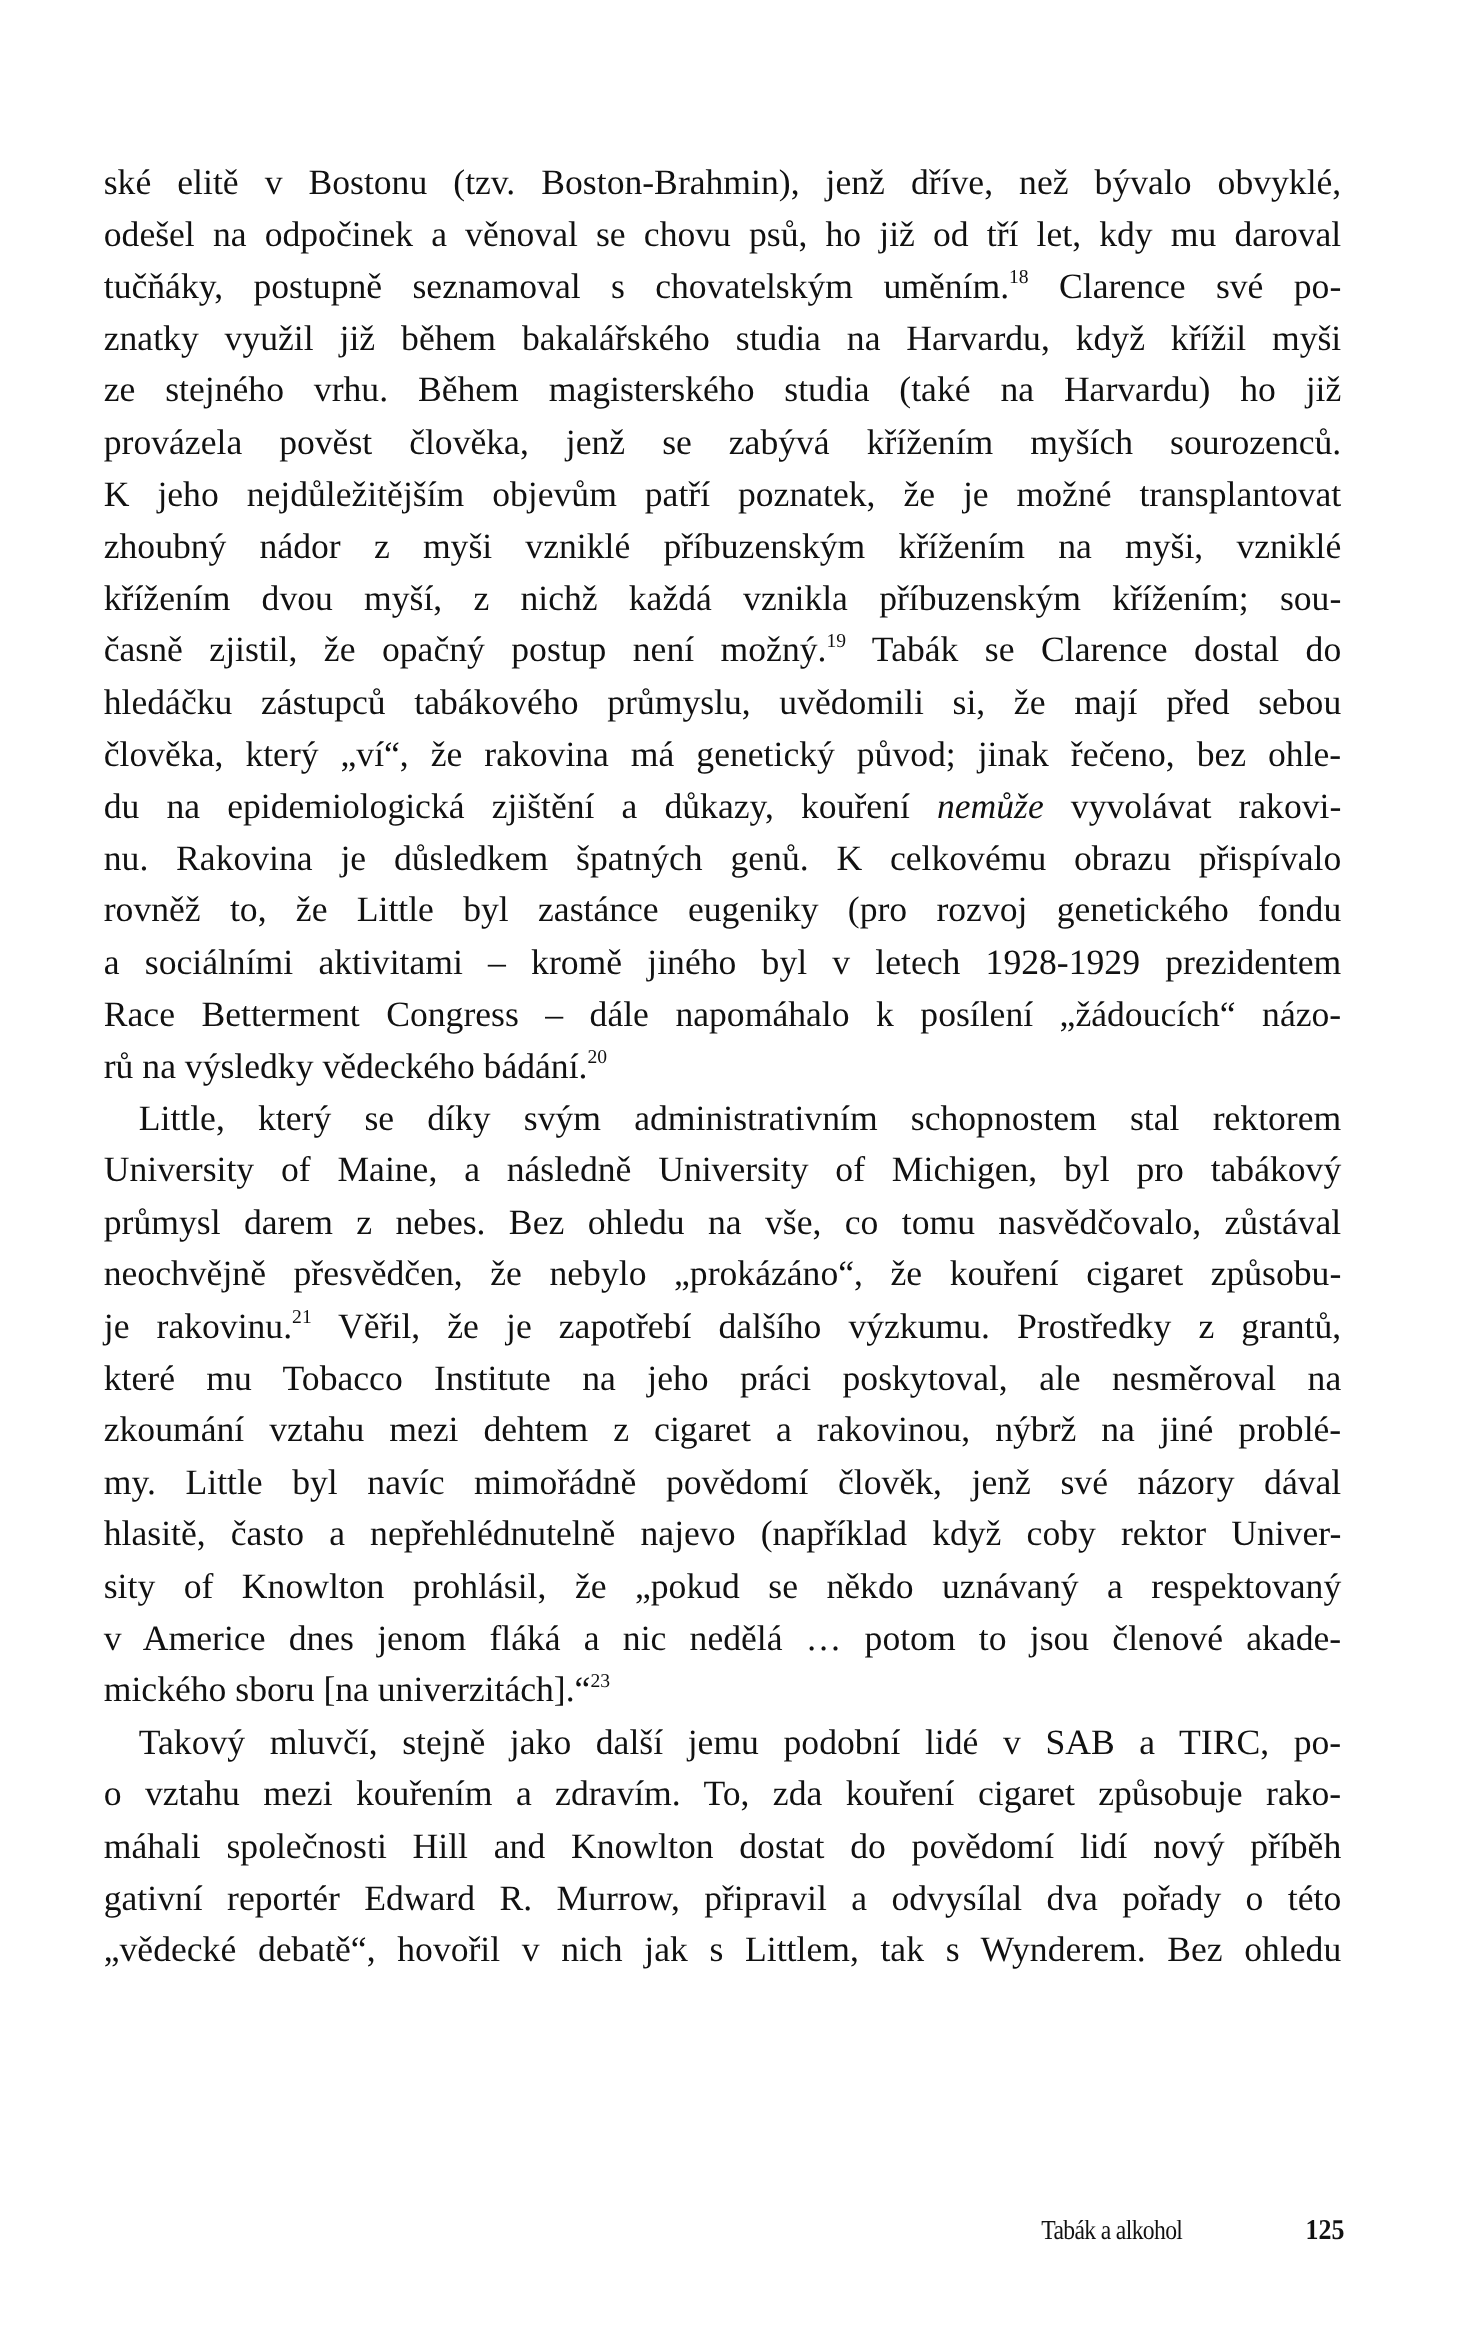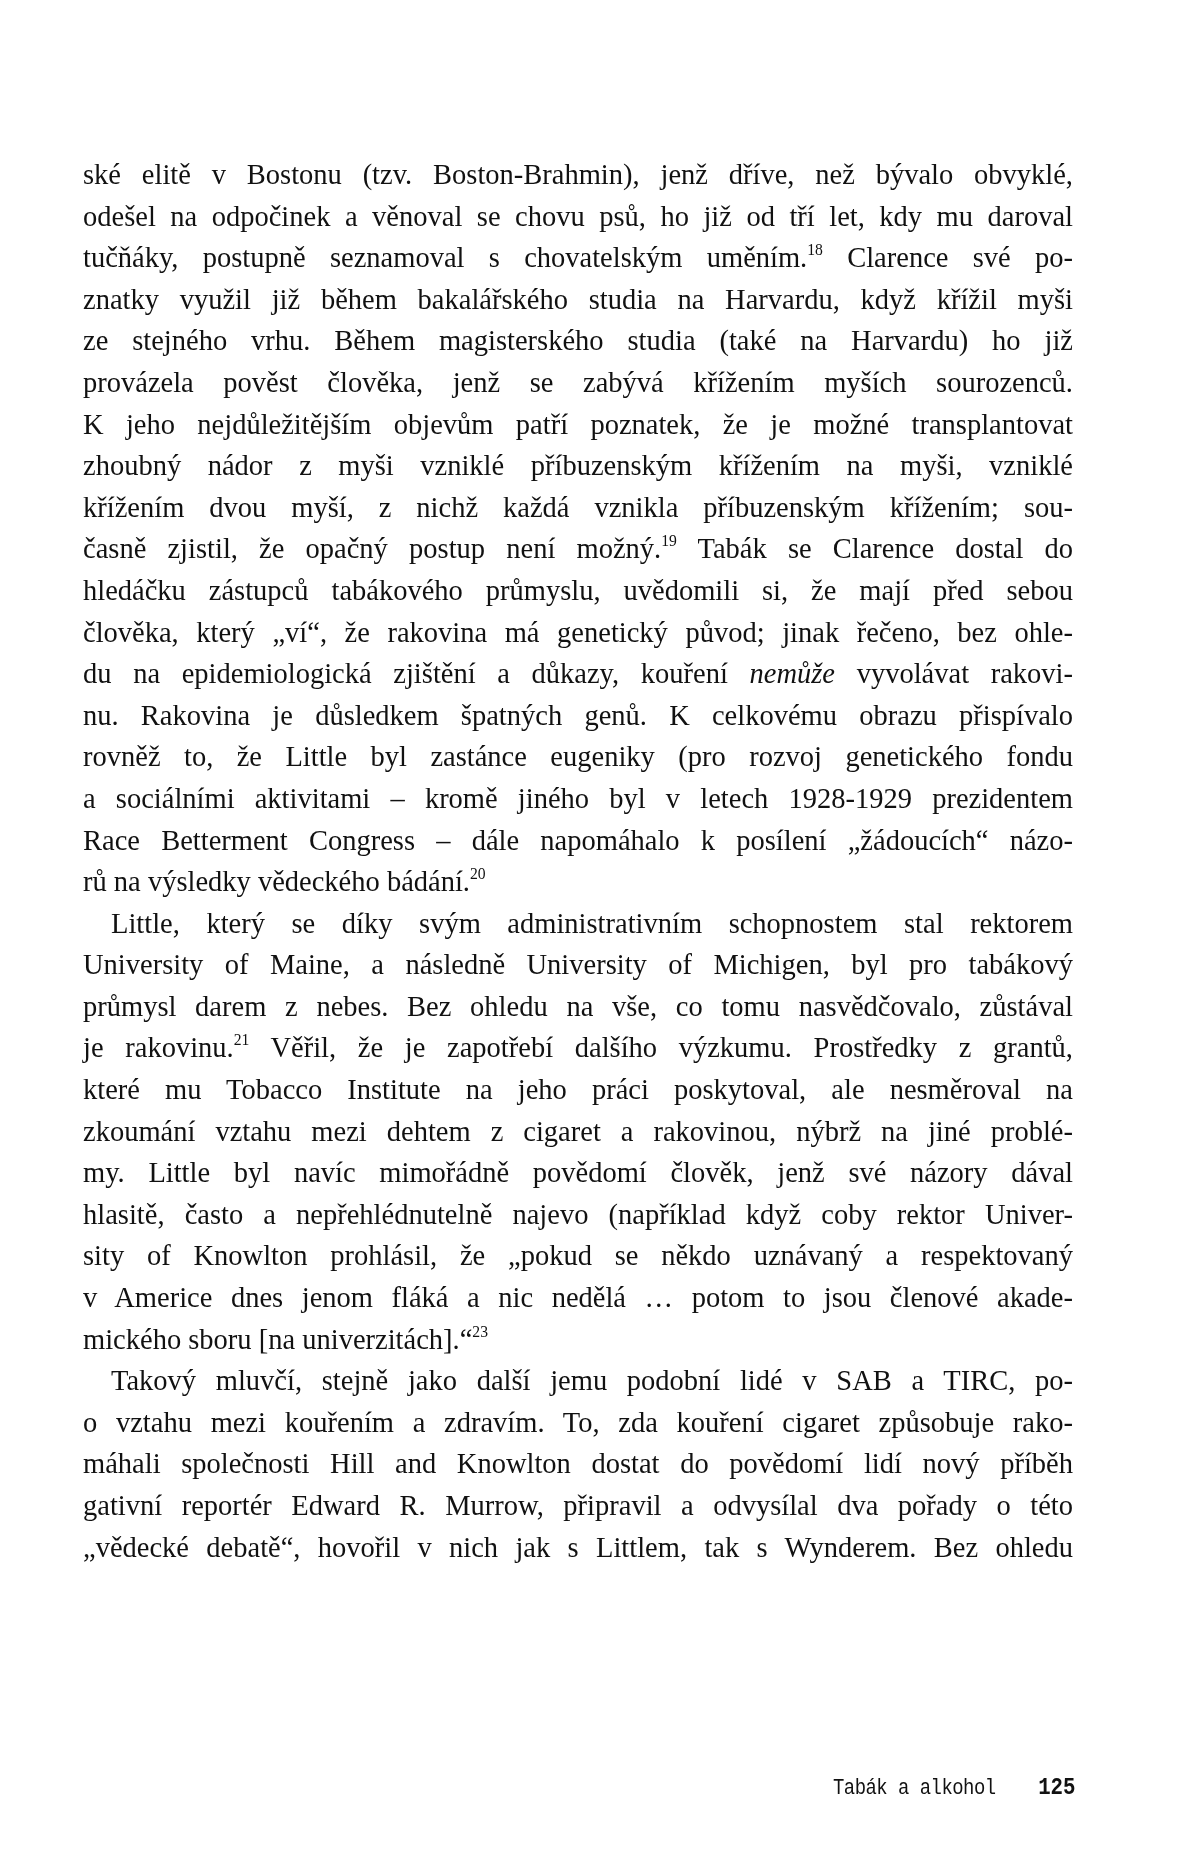--- a/index.html
+++ b/index.html
@@ -1,34 +1,34 @@
 <!DOCTYPE html>
 <html><head>
 <meta charset="utf-8">
 <style>
   html, body { margin: 0; padding: 0; background: #ffffff; }
   body { width: 1181px; height: 1867px; position: relative; overflow: hidden; }
   .page { position: absolute; left: 0; top: 0; width: 1181px; height: 1867px; background: #ffffff; }
   .body-text {
     position: absolute; left: 83px; top: 126px; width: 990px;
-    font-family: "Liberation Serif", serif; font-size: 28.5px; color: #111111; margin-top: 28px;
+    font-family: "Liberation Serif", serif; font-size: 28.5px; color: #111111;
   }
   .line {
     display: block; height: 41.6px; line-height: 41.6px;
     white-space: nowrap; text-align: justify; text-align-last: justify;
     overflow: visible;
   }
   .line.last { text-align-last: left; }
   .line.indent { padding-left: 28px; }
   sup { font-size: 0.55em; line-height: 0; vertical-align: 0.75em; }
   em { }
   .footer {
     position: absolute; top: 1771px; left: 833px; width: 242px; height: 30px;
-    font-family: Liberation Mono, monospace; color: #111111;
-    display: flex; justify-content: space-between; align-items: flex-end;
+    font-family: Liberation Serif, serif; color: #111111;
+    display: flex; justify-content: space-between; align-items: flex-start;
   }
   .running-head { font-size: 22px; letter-spacing: -0.6px; transform: scaleX(0.86); transform-origin: left; display: inline-block; }
   .page-number { font-size: 23px; font-weight: bold; transform: scaleX(0.9); transform-origin: right; display: inline-block; }
 </style>
 </head>
 <body>
 
 <div class="page">
   <div class="body-text" id="body-text">
       <span class="line"><span>ské elitě v Bostonu (tzv. Boston-Brahmin), jenž dříve, než bývalo obvyklé,</span></span>
@@ -45,20 +45,21 @@
       <span class="line"><span>člověka, který „ví“, že rakovina má genetický původ; jinak řečeno, bez ohle-</span></span>
       <span class="line"><span>du na epidemiologická zjištění a důkazy, kouření </span><em>nemůže</em><span> vyvolávat rakovi-</span></span>
       <span class="line"><span>nu. Rakovina je důsledkem špatných genů. K celkovému obrazu přispívalo</span></span>
       <span class="line"><span>rovněž to, že Little byl zastánce eugeniky (pro rozvoj genetického fondu</span></span>
       <span class="line"><span>a sociálními aktivitami – kromě jiného byl v letech 1928-1929 prezidentem</span></span>
       <span class="line"><span>Race Betterment Congress – dále napomáhalo k posílení „žádoucích“ názo-</span></span>
       <span class="line last"><span>rů na výsledky vědeckého bádání.</span><sup>20</sup></span>
       <span class="line indent"><span>Little, který se díky svým administrativním schopnostem stal rektorem</span></span>
       <span class="line"><span>University of Maine, a následně University of Michigen, byl pro tabákový</span></span>
       <span class="line"><span>průmysl darem z nebes. Bez ohledu na vše, co tomu nasvědčovalo, zůstával</span></span>
+      <span class="line"><span>neochvějně přesvědčen, že nebylo „prokázáno“, že kouření cigaret způsobu-</span></span>
       <span class="line"><span>je rakovinu.</span><sup>21</sup><span> Věřil, že je zapotřebí dalšího výzkumu. Prostředky z grantů,</span></span>
       <span class="line"><span>které mu Tobacco Institute na jeho práci poskytoval, ale nesměroval na</span></span>
       <span class="line"><span>zkoumání vztahu mezi dehtem z cigaret a rakovinou, nýbrž na jiné problé-</span></span>
       <span class="line"><span>my. Little byl navíc mimořádně povědomí člověk, jenž své názory dával</span></span>
       <span class="line"><span>hlasitě, často a nepřehlédnutelně najevo (například když coby rektor Univer-</span></span>
       <span class="line"><span>sity of Knowlton prohlásil, že „pokud se někdo uznávaný a respektovaný</span></span>
       <span class="line"><span>v Americe dnes jenom fláká a nic nedělá … potom to jsou členové akade-</span></span>
       <span class="line last"><span>mického sboru [na univerzitách].“</span><sup>23</sup></span>
       <span class="line indent"><span>Takový mluvčí, stejně jako další jemu podobní lidé v SAB a TIRC, po-</span></span>
       <span class="line"><span>o vztahu mezi kouřením a zdravím. To, zda kouření cigaret způsobuje rako-</span></span>

